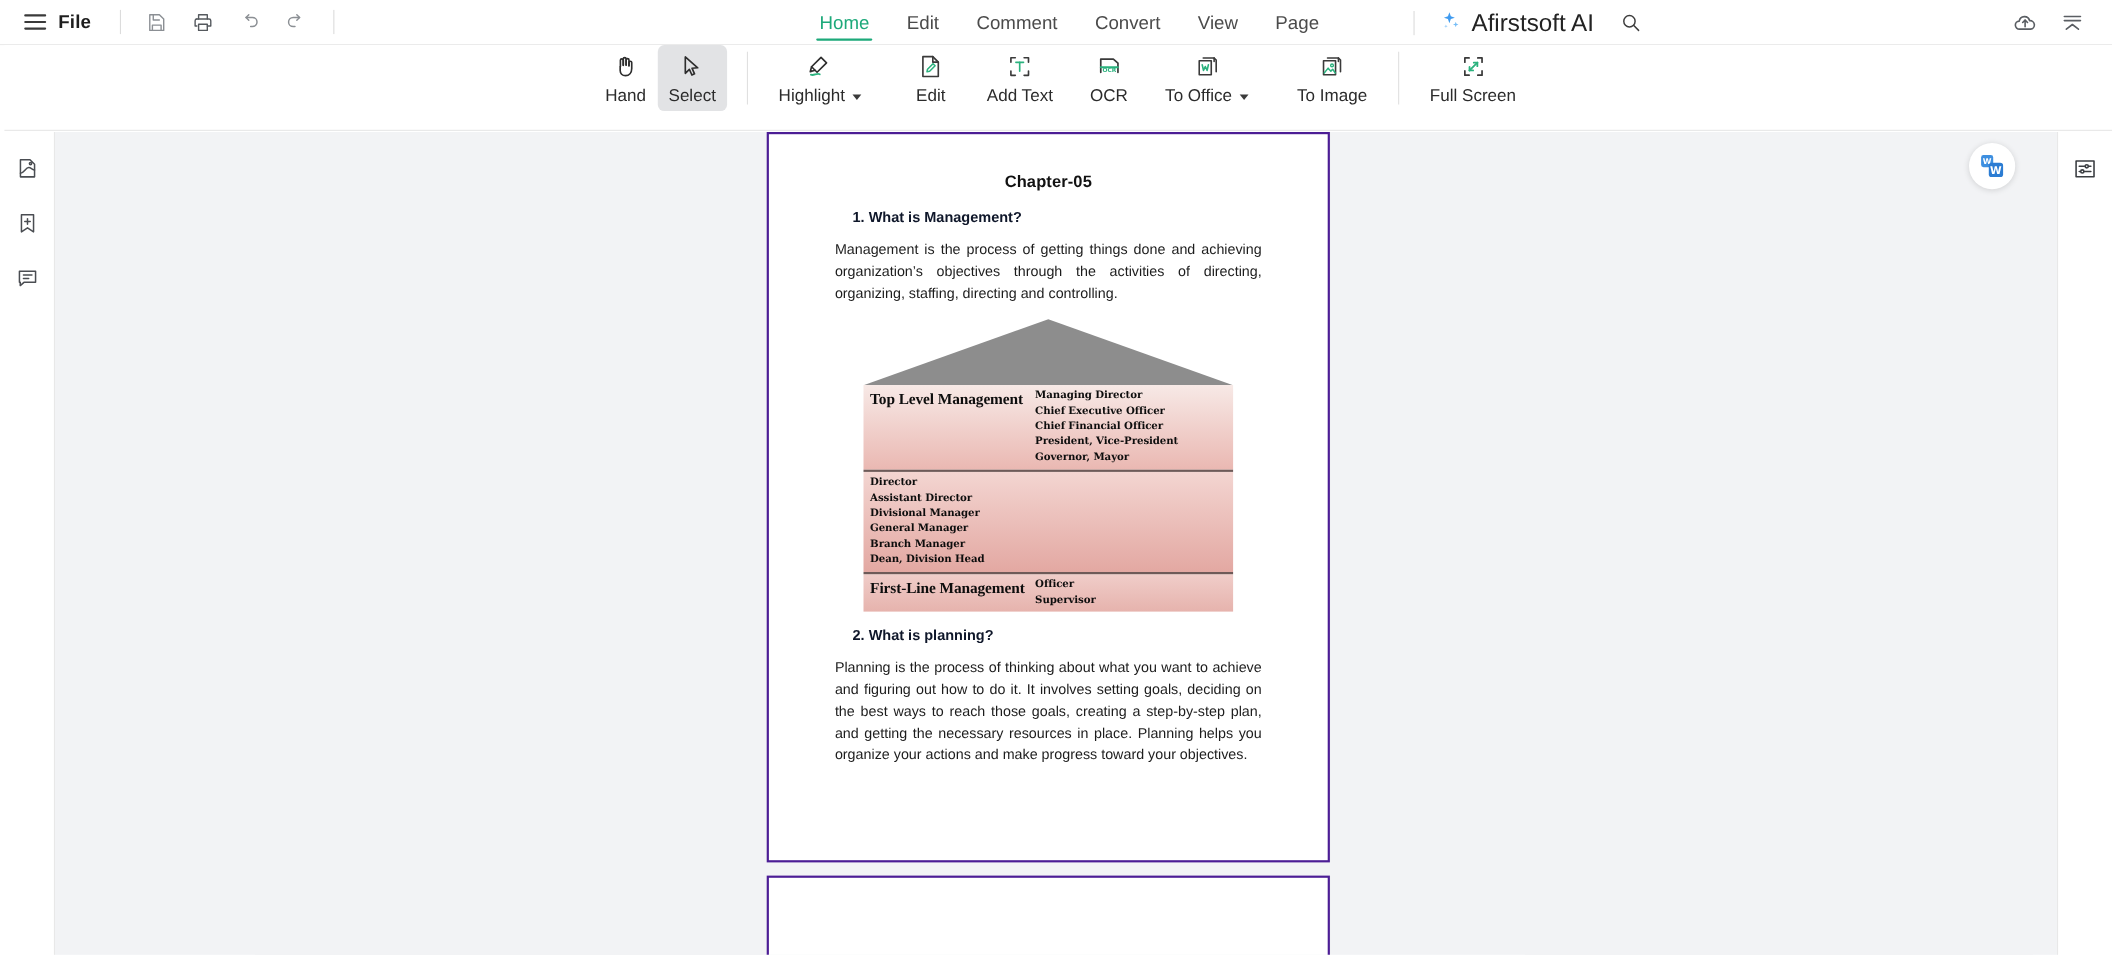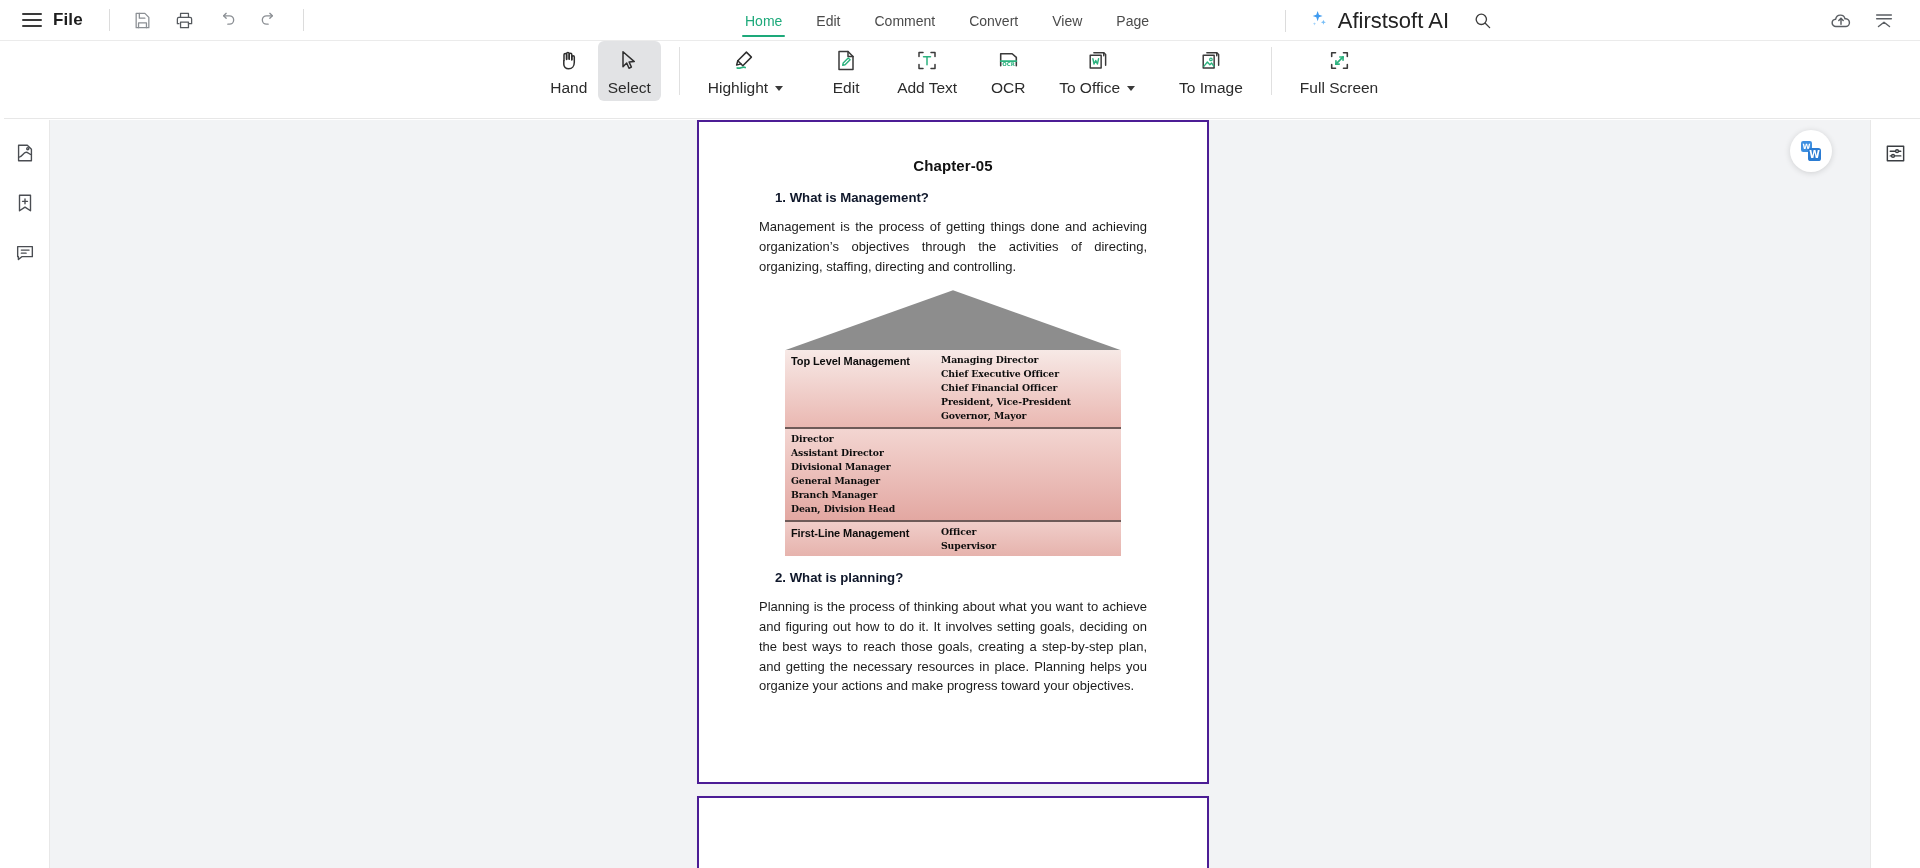--- a/index.html
+++ b/index.html
@@ -45,21 +45,21 @@
   .maintabs {
     position: absolute; left: 728px; top: 0;
     height: 41px;
     display: flex; align-items: center; gap: 0;
   }
   .maintab {
     position: relative;
     height: 41px;
     display: flex; align-items: center;
     padding: 0 17px;
-    font-size: 14px;
+    font-size: 17px;
     color: #4b4b4b;
     cursor: pointer;
     white-space: nowrap;
   }
   .maintab.active { color: #1da97a; font-weight: 500; }
   .maintab.active::after {
     content: ""; position: absolute;
     left: 14px; right: 14px; bottom: 4px;
     height: 2.4px; background: #1da97a; border-radius: 2px;
   }
@@ -183,24 +183,24 @@
     display: flex;
     padding: 3px 6px 4px 6px;
     border-top: 2px solid #6e5a58;
     color: #0d0d0d;
   }
   .pyr-row.r1 { background: linear-gradient(180deg, #f7e9e6 0%, #eab8b2 100%); border-top: none; }
   .pyr-row.r2 { background: linear-gradient(180deg, #f3d5d1 0%, #e3a8a2 100%); }
   .pyr-row.r3 { background: linear-gradient(180deg, #f0cdc9 0%, #e6b3ad 100%); }
   .pyr-left {
     width: 150px; flex: none;
-    font-size: 11px; font-weight: 700;
+    font-size: 14px; font-weight: 700;
     letter-spacing: -.1px;
     line-height: 1.5;
-    font-family: Liberation Sans, sans-serif;
+    font-family: Liberation Serif, serif;
   }
   .pyr-right {
     flex: 1;
     font-size: 9.3px; font-weight: 700;
     letter-spacing: -.1px;
     line-height: 1.5;
     font-family: "DejaVu Serif", serif;
   }
   .pyr-right div { white-space: nowrap; }
 

